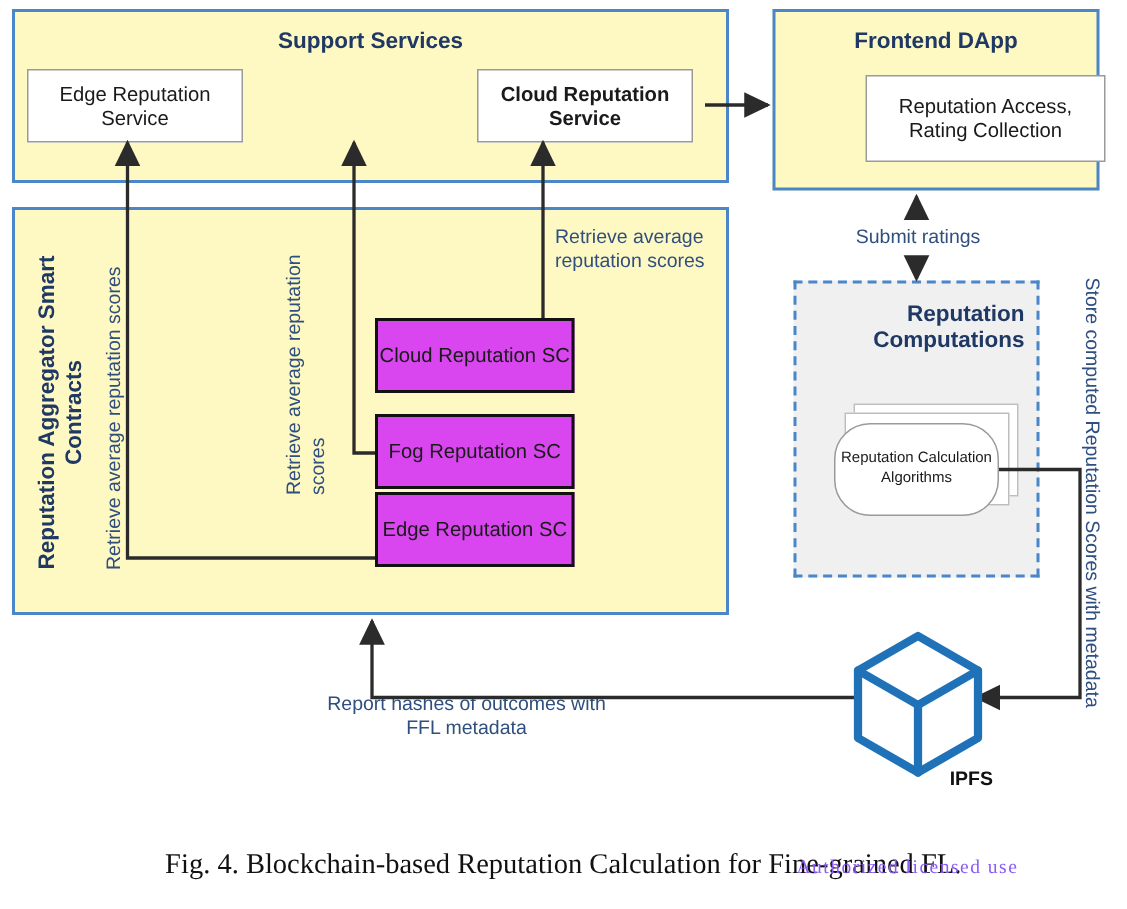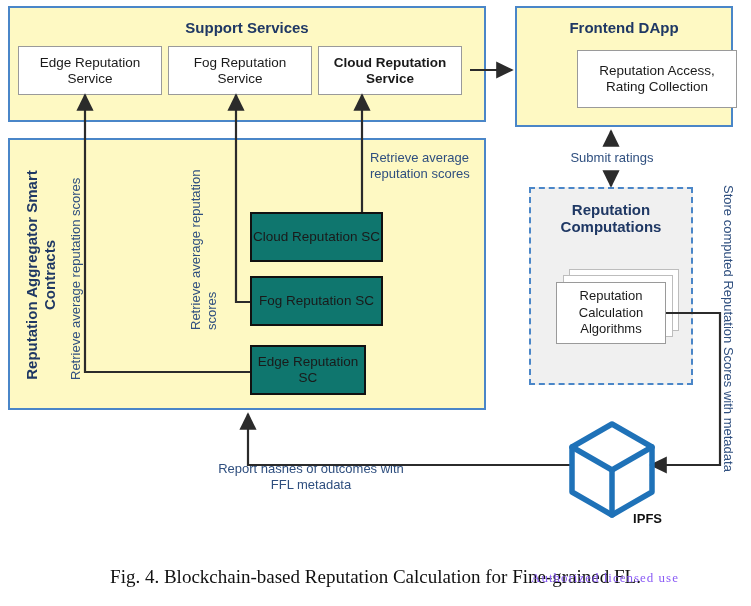--- a/index.html
+++ b/index.html
@@ -55,21 +55,21 @@
     text-align: center;
     color: #1a1a1a;
     font-size: 13.5px;
     line-height: 1.18;
     padding: 2px 13px;
   }
 
   
   .sc-box {
     position: absolute;
-    background: #0f766e;
+    background: #d946ef;
     border: 2.5px solid #111111;
     box-sizing: border-box;
     display: flex;
     align-items: center;
     justify-content: center;
     text-align: center;
     color: #1a1a1a;
     font-size: 13.5px;
     line-height: 1.18;
   }
@@ -80,23 +80,24 @@
     background: #ffffff;
     border: 1px solid #bdbdbd;
     box-sizing: border-box;
   }
   .card-front {
     border-color: #9a9a9a;
     display: flex;
     align-items: center;
     justify-content: center;
     text-align: center;
-    font-size: 13px;
+    font-size: 10px;
     color: #1a1a1a;
     line-height: 1.28;
+    border-radius: 24px;
   }
 
   
   .anno {
     position: absolute;
     color: #2f4f7f;
     font-size: 13px;
     line-height: 1.22;
   }
   .anno-rot {
@@ -163,23 +164,20 @@
 <body>
 
 <div id="figure">
 
   <div class="panel" style="left:8px; top:6px; width:478px; height:116px;">
     <div class="panel-title" style="position:absolute; left:0; top:11px;">Support Services</div>
 
     <div class="svc-box" style="left:8px; top:38px; width:144px; height:49px;">
       <span>Edge Reputation Service</span>
     </div>
-    <div class="svc-box" style="left:158px; top:38px; width:144px; height:49px;">
-      <span>Fog Reputation Service</span>
-    </div>
     <div class="svc-box" style="left:308px; top:38px; width:144px; height:49px;font-weight:bold;">
       <span>Cloud Reputation Service</span>
     </div>
   </div>
 
   <div class="panel" style="left:515px; top:6px; width:218px; height:121px;">
     <div class="panel-title" style="position:absolute; left:0; top:11px;">Frontend DApp</div>
 
     <div class="svc-box" style="left:30px; top:42px; width:160px; height:58px;margin-left:30px;">
       <span>Reputation Access, Rating Collection</span>
@@ -204,26 +202,26 @@
   <div class="anno" style="left:370px; top:150px; width:118px;">
     <span>Retrieve average reputation scores</span>
   </div>
 
   <div class="sc-box" style="left:250px; top:212px; width:133px; height:50px;">
     <span>Cloud Reputation SC</span>
   </div>
   <div class="sc-box" style="left:250px; top:276px; width:133px; height:50px;text-align:right;">
     <span>Fog Reputation SC</span>
   </div>
-  <div class="sc-box" style="left:250px; top:345px; width:116px; height:50px;">
+  <div class="sc-box" style="left:250px; top:328px; width:133px; height:50px;">
     <span>Edge Reputation SC</span>
   </div>
 
   <div class="panel-dashed" style="left:529px; top:187px; width:164px; height:198px;">
-    <div class="panel-title" style="position:absolute; left:0; top:12px; padding:0 8px; box-sizing:border-box;">
+    <div class="panel-title" style="position:absolute; left:0; top:12px; padding:0 8px; box-sizing:border-box;text-align:right;">
       <span>Reputation Computations</span>
     </div>
   </div>
 
   <div class="card" style="left:569px; top:269px; width:110px; height:62px;"></div>
   <div class="card" style="left:563px; top:275px; width:110px; height:62px;"></div>
   <div class="card card-front" style="left:556px; top:282px; width:110px; height:62px;">
     <span>Reputation Calculation Algorithms</span>
   </div>
 

